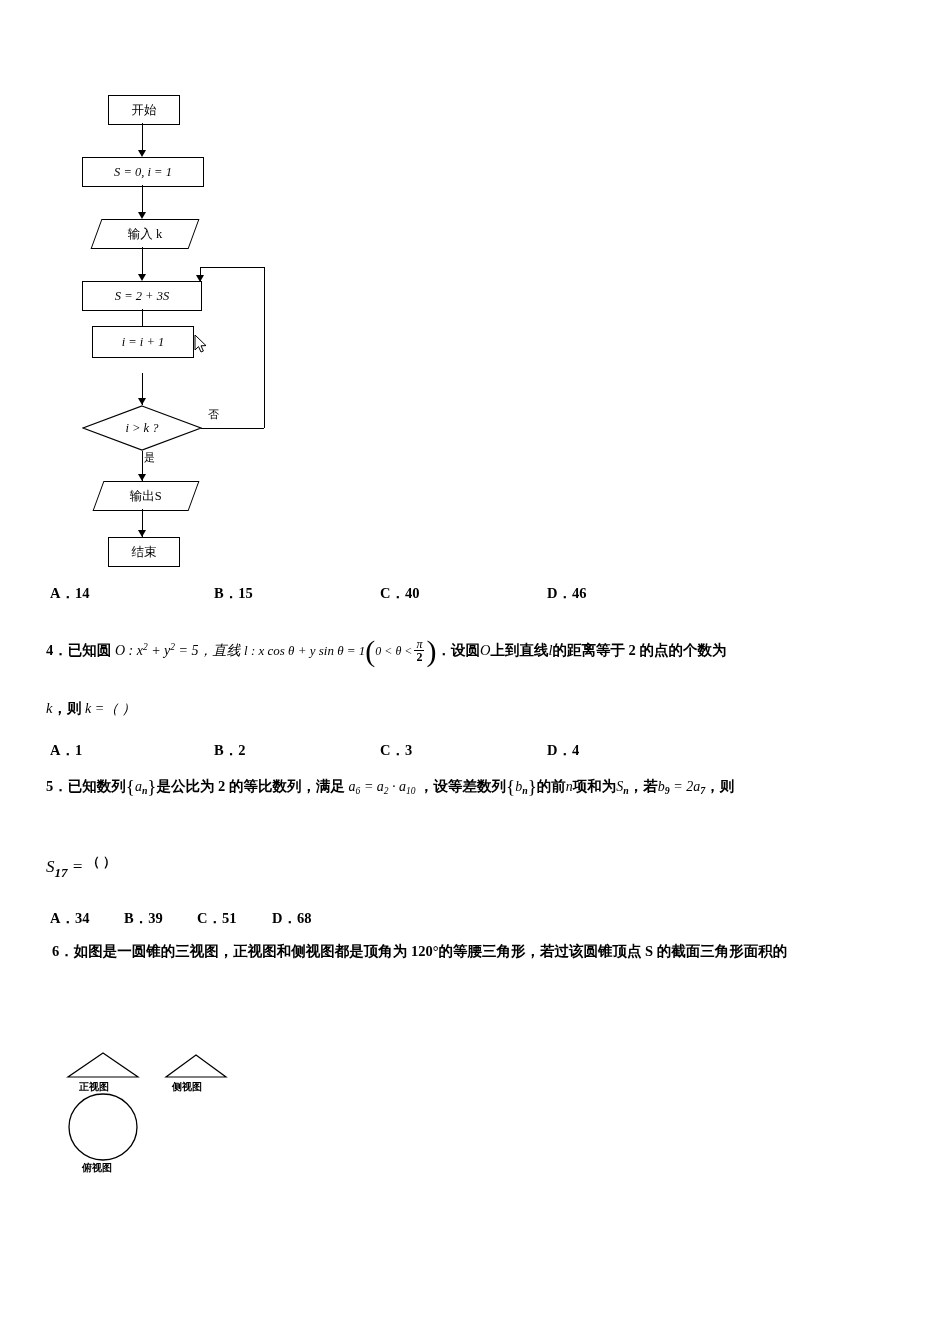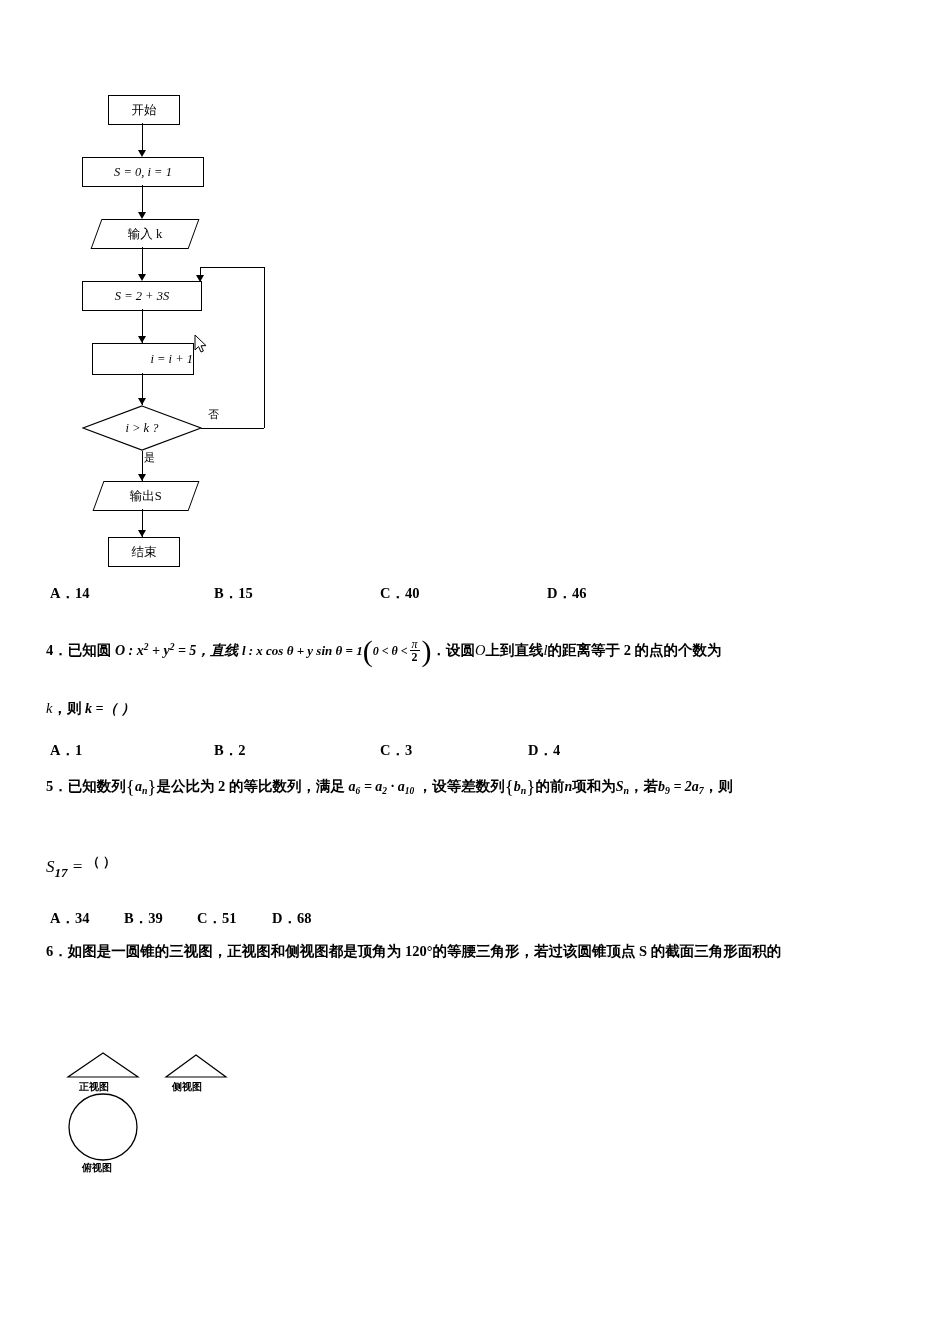--- a/index.html
+++ b/index.html
@@ -143,21 +143,21 @@
   .brkt {
     display: inline-block;
     font-size: 19px;
     font-weight: normal;
     vertical-align: middle;
     line-height: 0.85;
     position: relative;
     top: -1px;
   }
   .mathspan {
-    font-weight: bold;
+    font-weight: normal;
     font-size: 14px;
   }
 
   
   .threeview {
     position: absolute;
     left: 56px;
     top: 1020px;
     width: 230px;
     height: 145px;
@@ -194,21 +194,21 @@
     </div>
     <div class="fc-line" style="left:82px; top:152px; width:1px; height:32px;"></div>
     <div class="arrow-down" style="left:78px; top:179px;"></div>
 
     <div class="fc-box ital" style="left:22px; top:186px; width:118px; height:28px;">
       <span>S = 2 + 3S</span>
     </div>
     <div class="fc-line" style="left:82px; top:214px; width:1px; height:34px;"></div>
     <div class="arrow-down" style="left:78px; top:241px;"></div>
 
-    <div class="fc-box ital" style="left:32px; top:248px; width:100px; height:30px;justify-content:flex-end;">
+    <div class="fc-box ital" style="left:32px; top:231px; width:100px; height:30px;">
       <span>i = i + 1</span>
     </div>
     <div class="fc-line" style="left:82px; top:278px; width:1px; height:32px;"></div>
     <div class="arrow-down" style="left:78px; top:303px;"></div>
 
     <div class="fc-diamond" style="left:22px; top:310px;">
       <svg class="dm-shape" viewBox="0 0 120 46">
         <polygon points="60,1 119,23 60,45 1,23" fill="#ffffff" stroke="#000000" stroke-width="1.2"></polygon>
       </svg>
       <div class="dm-label">i &gt; k ?</div>
@@ -271,21 +271,21 @@
   <div class="opt-row" style="left:50px; top:741px; width:850px;">
     <span class="opt" style="left:0px;">
       <span>A．</span><span>1</span>
     </span>
     <span class="opt" style="left:164px;">
       <span>B．</span><span>2</span>
     </span>
     <span class="opt" style="left:330px;">
       <span>C．</span><span>3</span>
     </span>
-    <span class="opt" style="left:478px;text-align:center;">
+    <span class="opt" style="left:497px;text-align:center;">
       <span>D．</span><span>4</span>
     </span>
   </div>
 
   <div class="abs qtext" style="left:46px; top:773px; width:890px;">
     <span>5．</span><span>已知数列</span><span class="brkt">{</span><span class="mathi mathspan">a</span><span class="sub">n</span><span class="brkt">}</span><span>是公比为 2 的等比数列，满足</span>
     <span class="mathspan mathi">
       <span>a</span><span class="sup" style="vertical-align:-0.35em;">6</span><span> = a</span><span class="sup" style="vertical-align:-0.35em;">2</span><span> · a</span><span class="sup" style="vertical-align:-0.35em;">10</span>
     </span><span>，设等差数列</span><span class="brkt">{</span><span class="mathi mathspan">b</span><span class="sub">n</span><span class="brkt">}</span><span>的前</span><span class="mathi mathspan">n</span><span>项和为</span><span class="mathi mathspan">S</span><span class="sub">n</span><span>，若</span><span class="mathi mathspan">b</span><span class="sub">9</span><span class="mathi mathspan"> = 2a</span><span class="sub">7</span><span>，则</span>
   </div>
@@ -303,21 +303,21 @@
       <span>B．</span><span>39</span>
     </span>
     <span class="opt" style="left:147px;">
       <span>C．</span><span>51</span>
     </span>
     <span class="opt" style="left:222px;">
       <span>D．</span><span>68</span>
     </span>
   </div>
 
-  <div class="abs qtext" style="left:46px; top:938px; width:880px;">
+  <div class="abs qtext" style="left:52px; top:938px; width:880px;">
     <span>6．</span><span>如图是一圆锥的三视图，正视图和侧视图都是顶角为 120°的等腰三角形，若过该圆锥顶点 S 的截面三角形面积的</span>
   </div>
 
   <div class="threeview">
     <svg width="230" height="145" viewBox="0 0 230 145">
 
       <polygon points="47,33 12,57 82,57" fill="none" stroke="#000000" stroke-width="1.2"></polygon>
 
       <polygon points="140,35 110,57 170,57" fill="none" stroke="#000000" stroke-width="1.2"></polygon>
 

